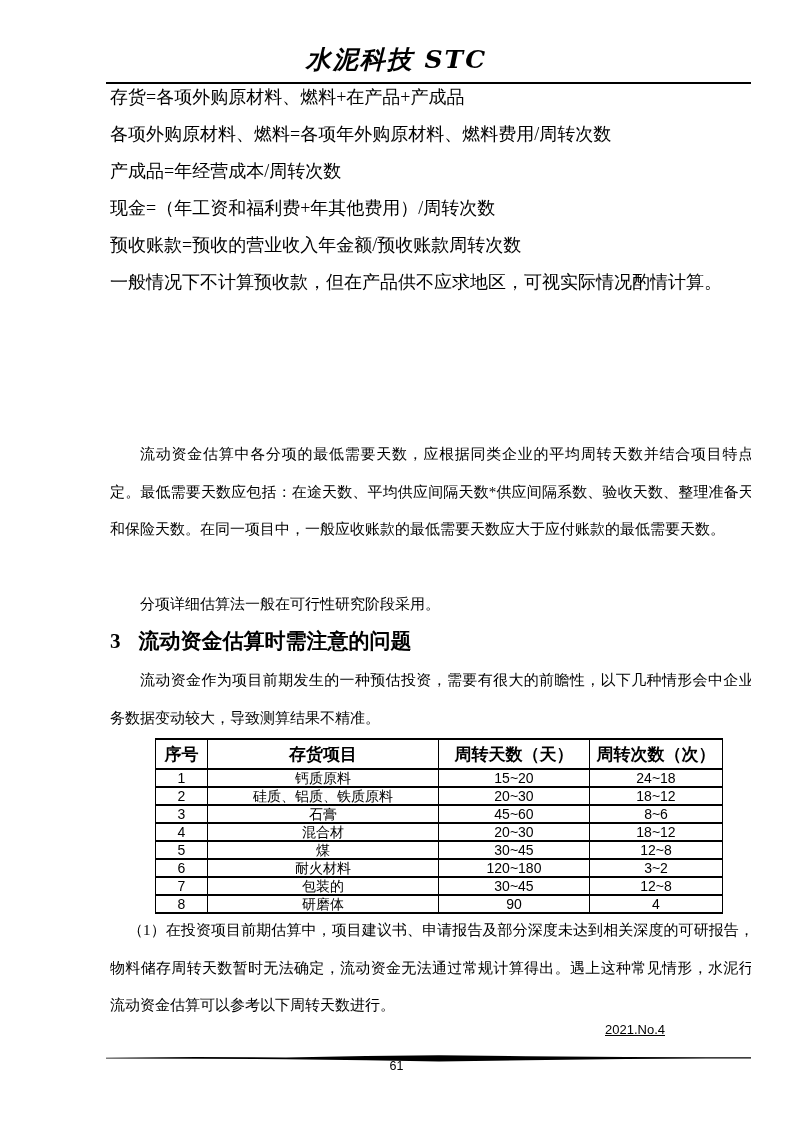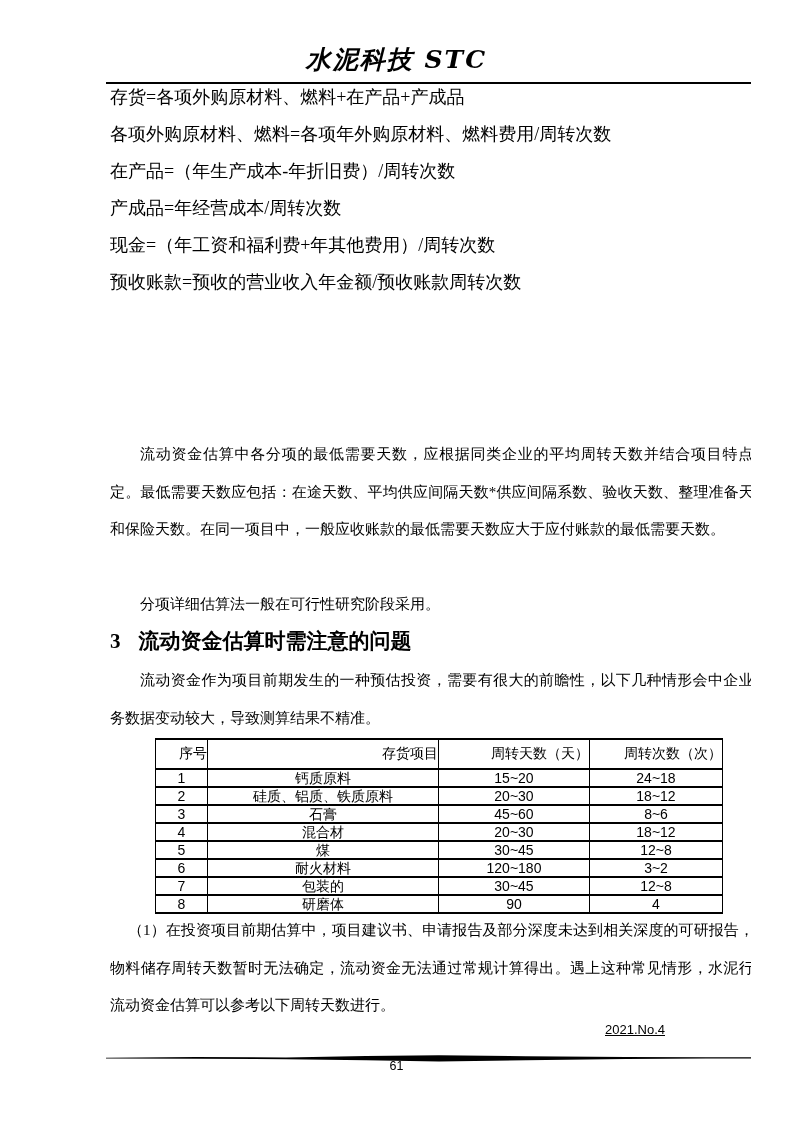--- a/index.html
+++ b/index.html
@@ -57,21 +57,21 @@
     border-collapse:collapse; table-layout:fixed;
     font-family:"Liberation Sans", sans-serif;
     text-align:center;
   }
   .inv-table th, .inv-table td {
     border-left:1px solid #000; border-right:1px solid #000;
     border-top:2px solid #000; border-bottom:2px solid #000;
     padding:0; text-align:center; vertical-align:middle;
     overflow:hidden; white-space:nowrap;
   }
-  .inv-table th { height:28px; font-size:14px; font-weight:normal;text-align:right; }
+  .inv-table th { height:28px; font-size:17px; font-weight:bold; }
   .inv-table td { height:16px; font-size:14px; line-height:16px; }
 
   
   .footer-rule { position:absolute; top:1049px; left:64px; width:666px; height:9px; }
   .footer-page {
     position:absolute; top:1059px; left:0; right:0; text-align:center;
     font-size:12.5px; font-family:"Liberation Sans", sans-serif;
   }
   .footer-issue {
     position:absolute; top:1022px; right:86px;
@@ -82,24 +82,24 @@
 <body>
 
 <div class="page">
 
   <div class="doc-title">水泥科技 STC</div>
   <div class="header-rule"></div>
 
   <div class="formulas">
     <div class="formula-line f-center">存货=各项外购原材料、燃料+在产品+产成品</div>
     <div class="formula-line f-center">各项外购原材料、燃料=各项年外购原材料、燃料费用/周转次数</div>
-    <div class="formula-line f-center">在产品=（年生产成本-年折旧费）/周转次数</div>
     <div class="formula-line f-center">产成品=年经营成本/周转次数</div>
     <div class="formula-line f-center">现金=（年工资和福利费+年其他费用）/周转次数</div>
     <div class="formula-line f-center">预收账款=预收的营业收入年金额/预收账款周转次数</div>
+    <div class="formula-line f-left">一般情况下不计算预收款，但在产品供不应求地区，可视实际情况酌情计算。</div>
   </div>
 
   <div class="para indent2" id="para-1">流动资金估算中各分项的最低需要天数，应根据同类企业的平均周转天数并结合项目特点而定。最低需要天数应包括：在途天数、平均供应间隔天数*供应间隔系数、验收天数、整理准备天数和保险天数。在同一项目中，一般应收账款的最低需要天数应大于应付账款的最低需要天数。</div>
   <div class="para indent2" id="para-2">分项详细估算法一般在可行性研究阶段采用。</div>
 
   <div class="section-heading">
     <span class="section-number">3</span><span>流动资金估算时需注意的问题</span>
   </div>
 
   <div class="para indent2" id="para-3">流动资金作为项目前期发生的一种预估投资，需要有很大的前瞻性，以下几种情形会中企业财务数据变动较大，导致测算结果不精准。</div>

